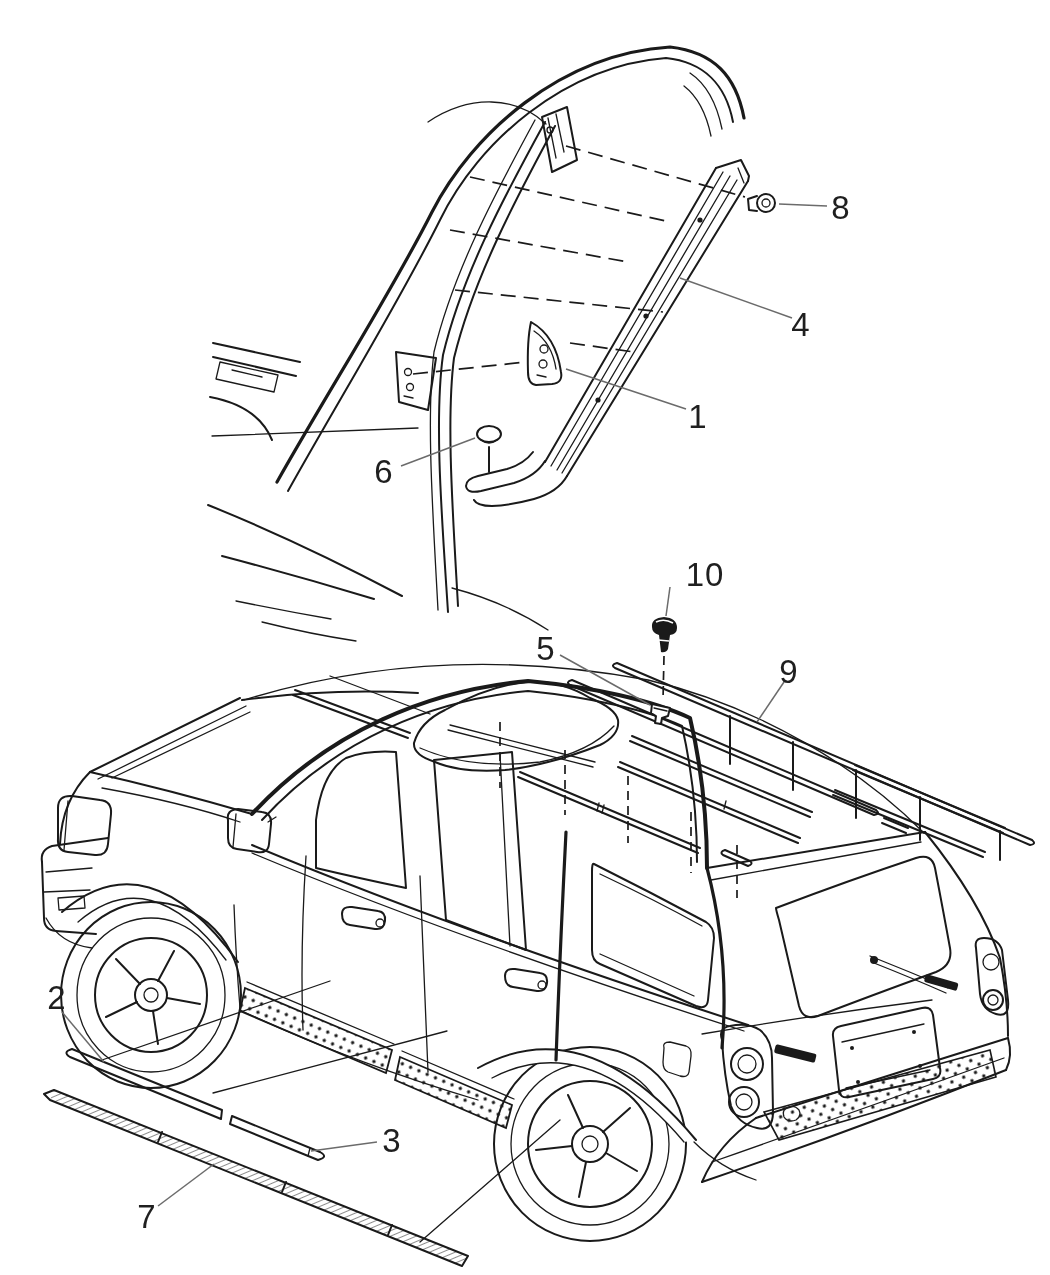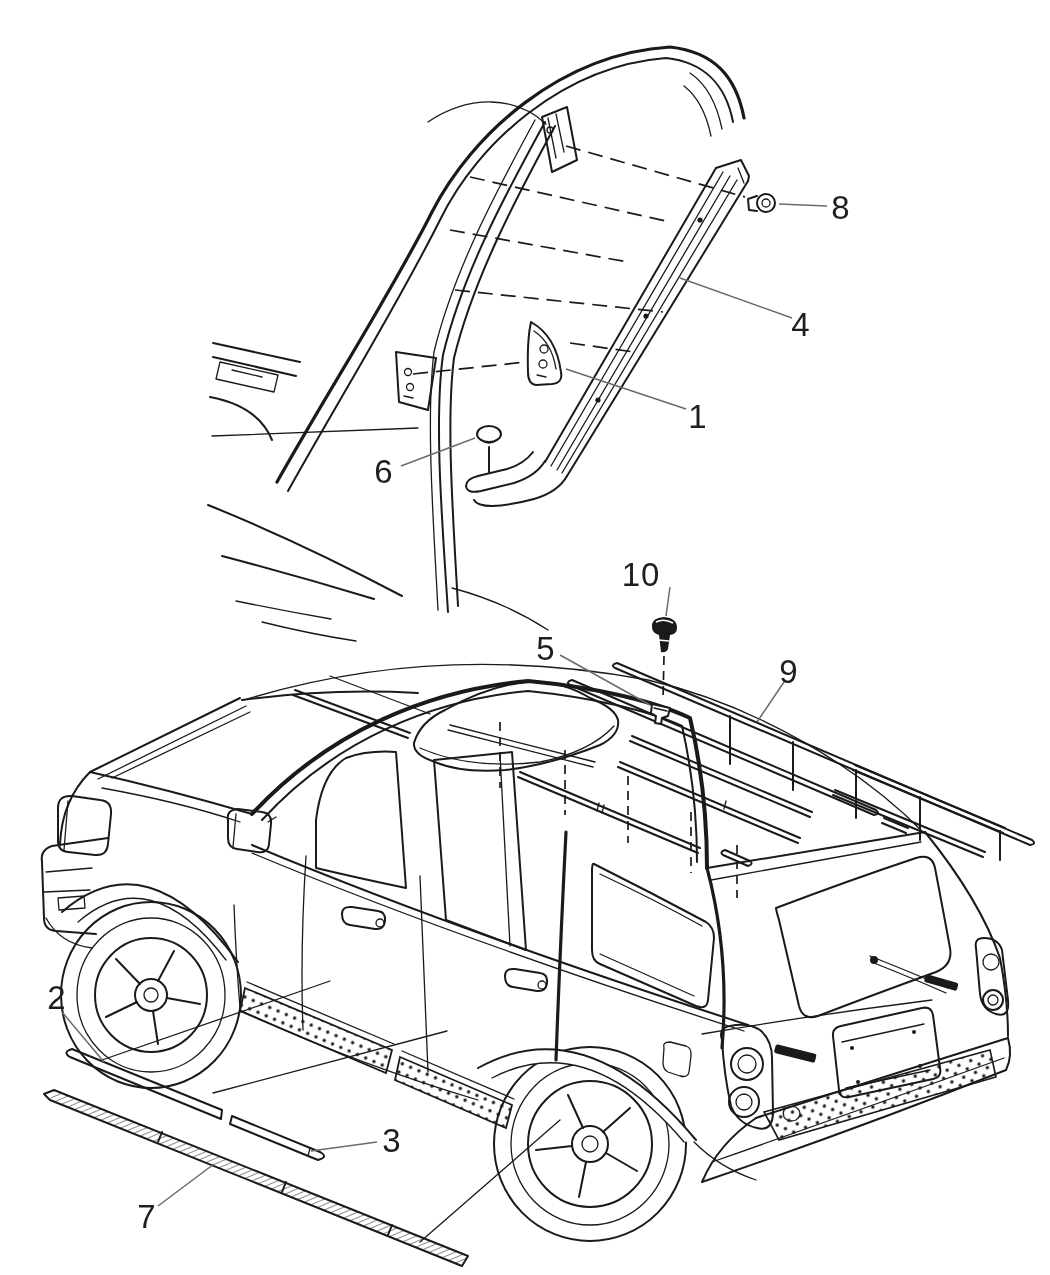--- a/index.html
+++ b/index.html
@@ -320,14 +320,14 @@
 
   <div class="callout" style="left:698px;top:416px">1</div>
   <div class="callout" style="left:57px;top:997px">2</div>
   <div class="callout" style="left:392px;top:1140px">3</div>
   <div class="callout" style="left:801px;top:324px">4</div>
   <div class="callout" style="left:546px;top:648px">5</div>
   <div class="callout" style="left:384px;top:471px">6</div>
   <div class="callout" style="left:147px;top:1216px">7</div>
   <div class="callout" style="left:841px;top:207px">8</div>
   <div class="callout" style="left:789px;top:671px">9</div>
-  <div class="callout" style="left:641px;top:574px">10</div>
+  <div class="callout" style="left:705px;top:574px">10</div>
 </div>
 
 </body></html>

